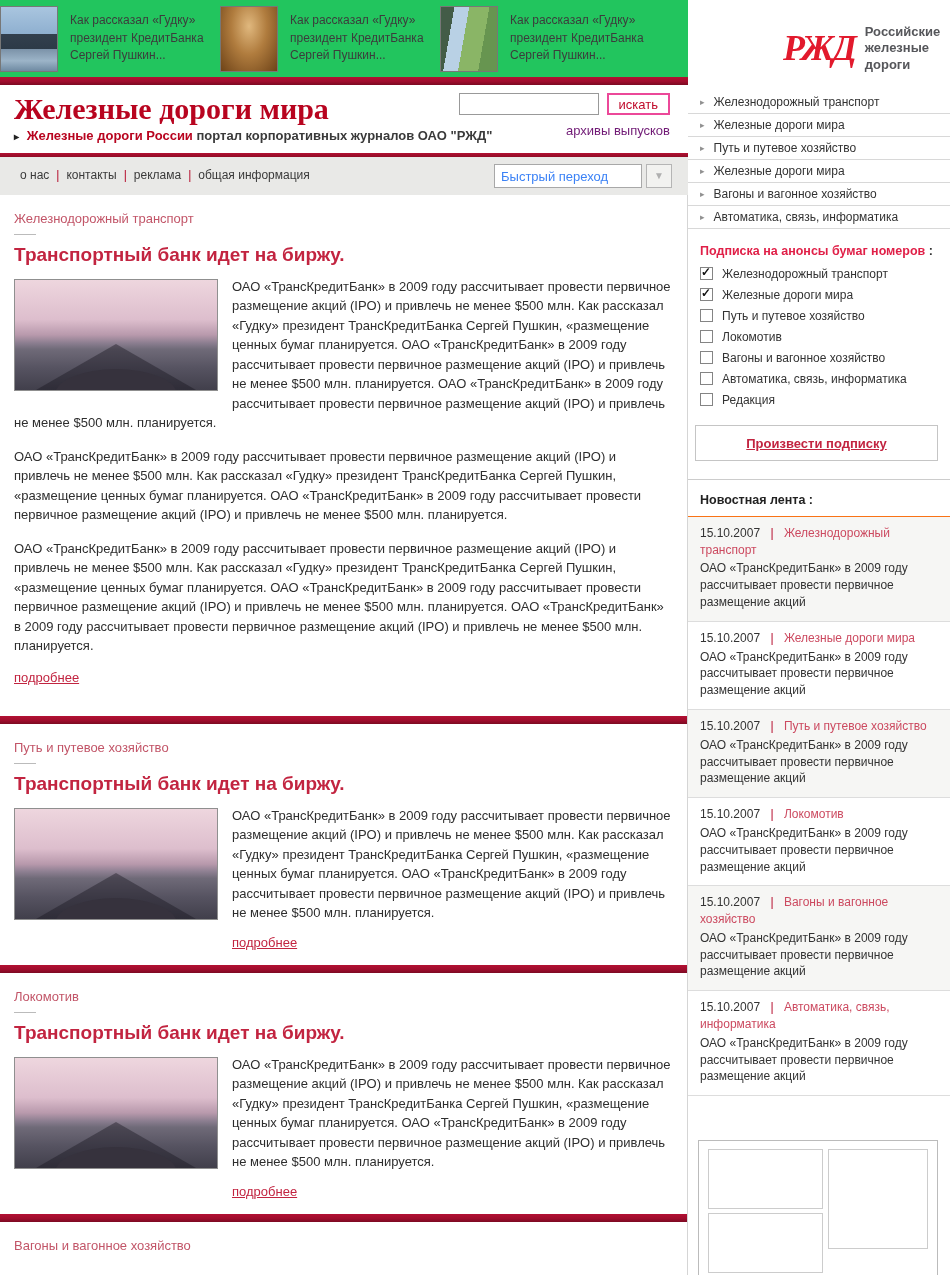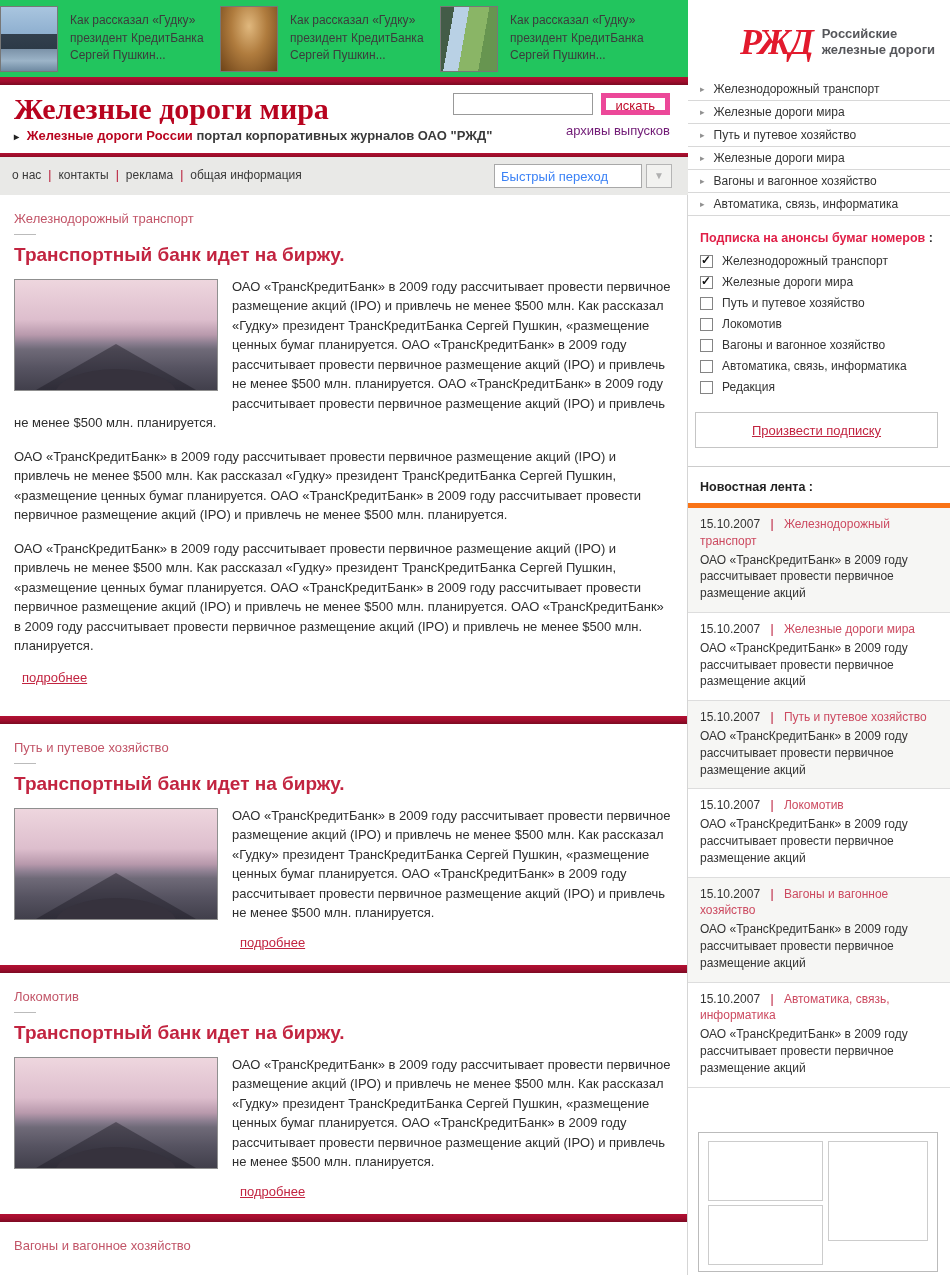--- a/index.html
+++ b/index.html
@@ -18,38 +18,38 @@
   .thumb-steam { background:linear-gradient(180deg,#a9c5df 0%,#8fb0d0 42%,#33404e 42%,#2c3a47 66%,#7c93a9 66%,#9cb4c8 84%,#6f8aa2 100%); }
   .thumb-station { background:radial-gradient(ellipse at 50% 30%, #e0b87e 0%, #b07c3e 45%, #6e4318 100%); }
   .thumb-window { background:linear-gradient(100deg,#435c47 0 20%,#b9d1e5 20% 42%,#8ab566 42% 72%,#679550 72%); }
   .banner-text { font-size:12px; line-height:1.45; color:#3c3c3c; margin-left:12px; }
 
   .red-bar { height:8px; background:linear-gradient(180deg,#b31133 0%,#a00d2d 55%,#7c0a22 100%); }
 
   
   .eng-row { height:24px; text-align:right; padding:5px 6px 0 0; border-bottom:1px solid #ccc; }
   .eng-row a { color:#c00a2a; font-size:13px; text-decoration:underline; cursor:pointer; }
-  .logo-row { padding:24px 0 18px 52px; display:flex; align-items:center; }
+  .logo-row { padding:24px 0 18px 52px; display:flex; align-items:center;margin-left:43px; }
   .rzd-mark { font-family:"Liberation Serif", serif; font-style:italic; font-weight:bold; font-size:36px; color:#e21a2d; letter-spacing:-2px; line-height:1; }
   .rzd-caption { margin-left:10px; font-size:13px; font-weight:bold; color:#55565a; line-height:1.25; }
 
   
   .header { position:relative; padding:8px 14px 10px; min-height:55px; }
   .site-title { font-family:"Liberation Serif", serif; font-weight:bold; font-size:30px; color:#b8041f; line-height:1.05; cursor:pointer; }
   .subtitle { margin-top:3px; font-size:13px; font-weight:bold; color:#3a3a3a; }
   .subtitle .arr { font-size:10px; color:#222; margin-right:4px; }
   .subtitle a { color:#b8041f; text-decoration:none; cursor:pointer; }
   .search-box { position:absolute; top:8px; right:18px; display:flex; }
   .search-box input { width:140px; height:22px; border:1px solid #999; padding:2px 4px; font-size:13px; font-family:inherit; }
-  .search-btn { margin-left:8px; height:22px; border:5px solid #ec4899; background:#fff; color:#c00a2a; font-size:13px; padding:0 10px; cursor:pointer; font-family:inherit; }
+  .search-btn { margin-left:8px; height:22px; border:2px solid #ec4899; background:#fff; color:#c00a2a; font-size:13px; padding:0 10px; cursor:pointer; font-family:inherit; }
   .archives { position:absolute; top:38px; right:18px; color:#701a75; font-size:13px; text-decoration:none; cursor:pointer; }
   .red-rule { height:4px; background:linear-gradient(180deg,#b31133,#8e0c26); }
 
   
-  .nav { background:#e9e9e7; padding:8px 12px; position:relative; min-height:38px; }
+  .nav { background:#e9e9e7; padding:8px 20px; position:relative; min-height:38px; }
   .nav-row { font-size:12px; line-height:1.7; }
   .nav-row a { color:#3a3a3a; text-decoration:none; cursor:pointer; }
   .pipe { color:#b40a2a; padding:0 7px; }
   .quickjump { position:absolute; top:7px; right:16px; display:flex; }
   .qj-box { width:148px; height:24px; background:#fff; border:1px solid #a8a8a8; font-size:13px; color:#3b82f6; padding:4px 6px; cursor:pointer; }
   .qj-btn { width:26px; height:24px; margin-left:4px; border:1px solid #b5b5b5; background:#f2f2f0; color:#b0b0b0; font-size:10px; text-align:center; line-height:22px; cursor:pointer; }
 
   
   .content { border-right:1px solid #d5d5d5; padding-bottom:40px; }
   .section { padding:14px 14px 0; }
@@ -58,40 +58,40 @@
   .art-title { font-size:19px; font-weight:bold; color:#c22440; margin-bottom:11px; cursor:pointer; }
   .article-body::after { content:""; display:block; clear:both; }
   .photo { float:left; width:204px; height:112px; border:1px solid #8f8f8f; margin:2px 14px 6px 0; position:relative; overflow:hidden; cursor:pointer;
     background:linear-gradient(180deg,#eed6de 0%,#ddbecd 36%,#b899ac 50%,#8d7f91 57%,#6f6a78 63%,#565361 80%,#413f4b 100%); }
   .photo::before { content:""; position:absolute; bottom:0; left:50%; transform:translateX(-50%); width:0; height:0;
     border-left:80px solid transparent; border-right:80px solid transparent; border-bottom:46px solid rgba(25,22,30,.42); }
   .photo::after { content:""; position:absolute; bottom:-9px; left:50%; transform:translateX(-50%); width:122px; height:30px;
     background:#36323d; border-radius:55% 55% 0 0 / 95% 95% 0 0; }
   .lead, .para { font-size:13px; line-height:1.5; color:#2e2e2e; }
   .para { clear:both; padding-top:14px; }
-  .more { display:inline-block; margin-top:12px; font-size:13px; color:#c22440; text-decoration:underline; cursor:pointer;margin-left:8px; }
+  .more { display:inline-block; margin-top:12px; font-size:13px; color:#c22440; text-decoration:underline; cursor:pointer; }
   .more-row { padding:2px 0 16px; }
   .divider { height:8px; background:linear-gradient(180deg,#b31133 0%,#a00d2d 55%,#7c0a22 100%); margin-top:14px; }
 
   
   .editions-title { background:#e7e7e7; border-top:1px solid #ccc; border-bottom:1px solid #ccc; padding:5px 0 5px 12px; font-size:12px; font-weight:bold; color:#222; }
   .edition-row { display:flex; align-items:center; padding:4px 0 4px 12px; border-bottom:1px solid #d8d8d8; font-size:12px; color:#333; cursor:pointer; }
   .bullet { font-size:9px; color:#909090; margin-right:9px; }
   .subscribe-title { margin:15px 0 9px 12px; font-size:12.5px; font-weight:bold; color:#e01f47; }
   .subscribe-title .colon { color:#333; font-weight:bold; }
   .sub-row { display:flex; align-items:center; margin:7px 0 7px 12px; font-size:12px; color:#333; cursor:pointer; }
   .cb { width:13px; height:13px; border:1px solid #848484; background:#fff; margin-right:9px; flex:none; position:relative; }
   .cb .tick { display:none; position:absolute; left:0; top:-3px; font-size:12px; font-weight:bold; color:#111; }
   .cb.checked .tick { display:block; }
-  .subscribe-btn { margin:18px 12px 0 7px; border:1px solid #c5c5c5; text-align:center; padding:8px 12px; cursor:pointer; }
+  .subscribe-btn { margin:18px 12px 0 7px; border:1px solid #c5c5c5; text-align:center; padding:8px 12px; cursor:pointer;font-weight:bold; }
   .subscribe-btn a { font-size:13px; color:#c22440; text-decoration:underline; }
   .side-sep { border-top:1px solid #ccc; margin-top:18px; }
   .news-title { margin:13px 0 9px 12px; font-size:12.5px; font-weight:bold; color:#222; }
   .news-title .colon { font-weight:bold; color:#222; }
-  .news-list { border-top:5px solid #f97316; }
+  .news-list { border-top:1px solid #f97316; }
   .news-item { padding:8px 8px 10px 12px; border-bottom:1px solid #ddd; font-size:12px; line-height:1.4; color:#333; background:#fff; }
   .news-item.odd { background:#f6f6f4; }
   .news-cat { color:#cc4a60; text-decoration:none; cursor:pointer; }
   .news-text { margin-top:2px; }
 
   .ad-box { margin:44px 12px 0 10px; border:1px solid #bbb; position:relative; height:140px; }
   .ad-slot { border:1px solid #ccc; background:#fff; position:absolute; }
   .slot-a { left:9px; top:8px; width:115px; height:60px; }
   .slot-b { left:9px; top:72px; width:115px; height:60px; }
   .slot-c { right:9px; top:8px; width:100px; height:100px; }

